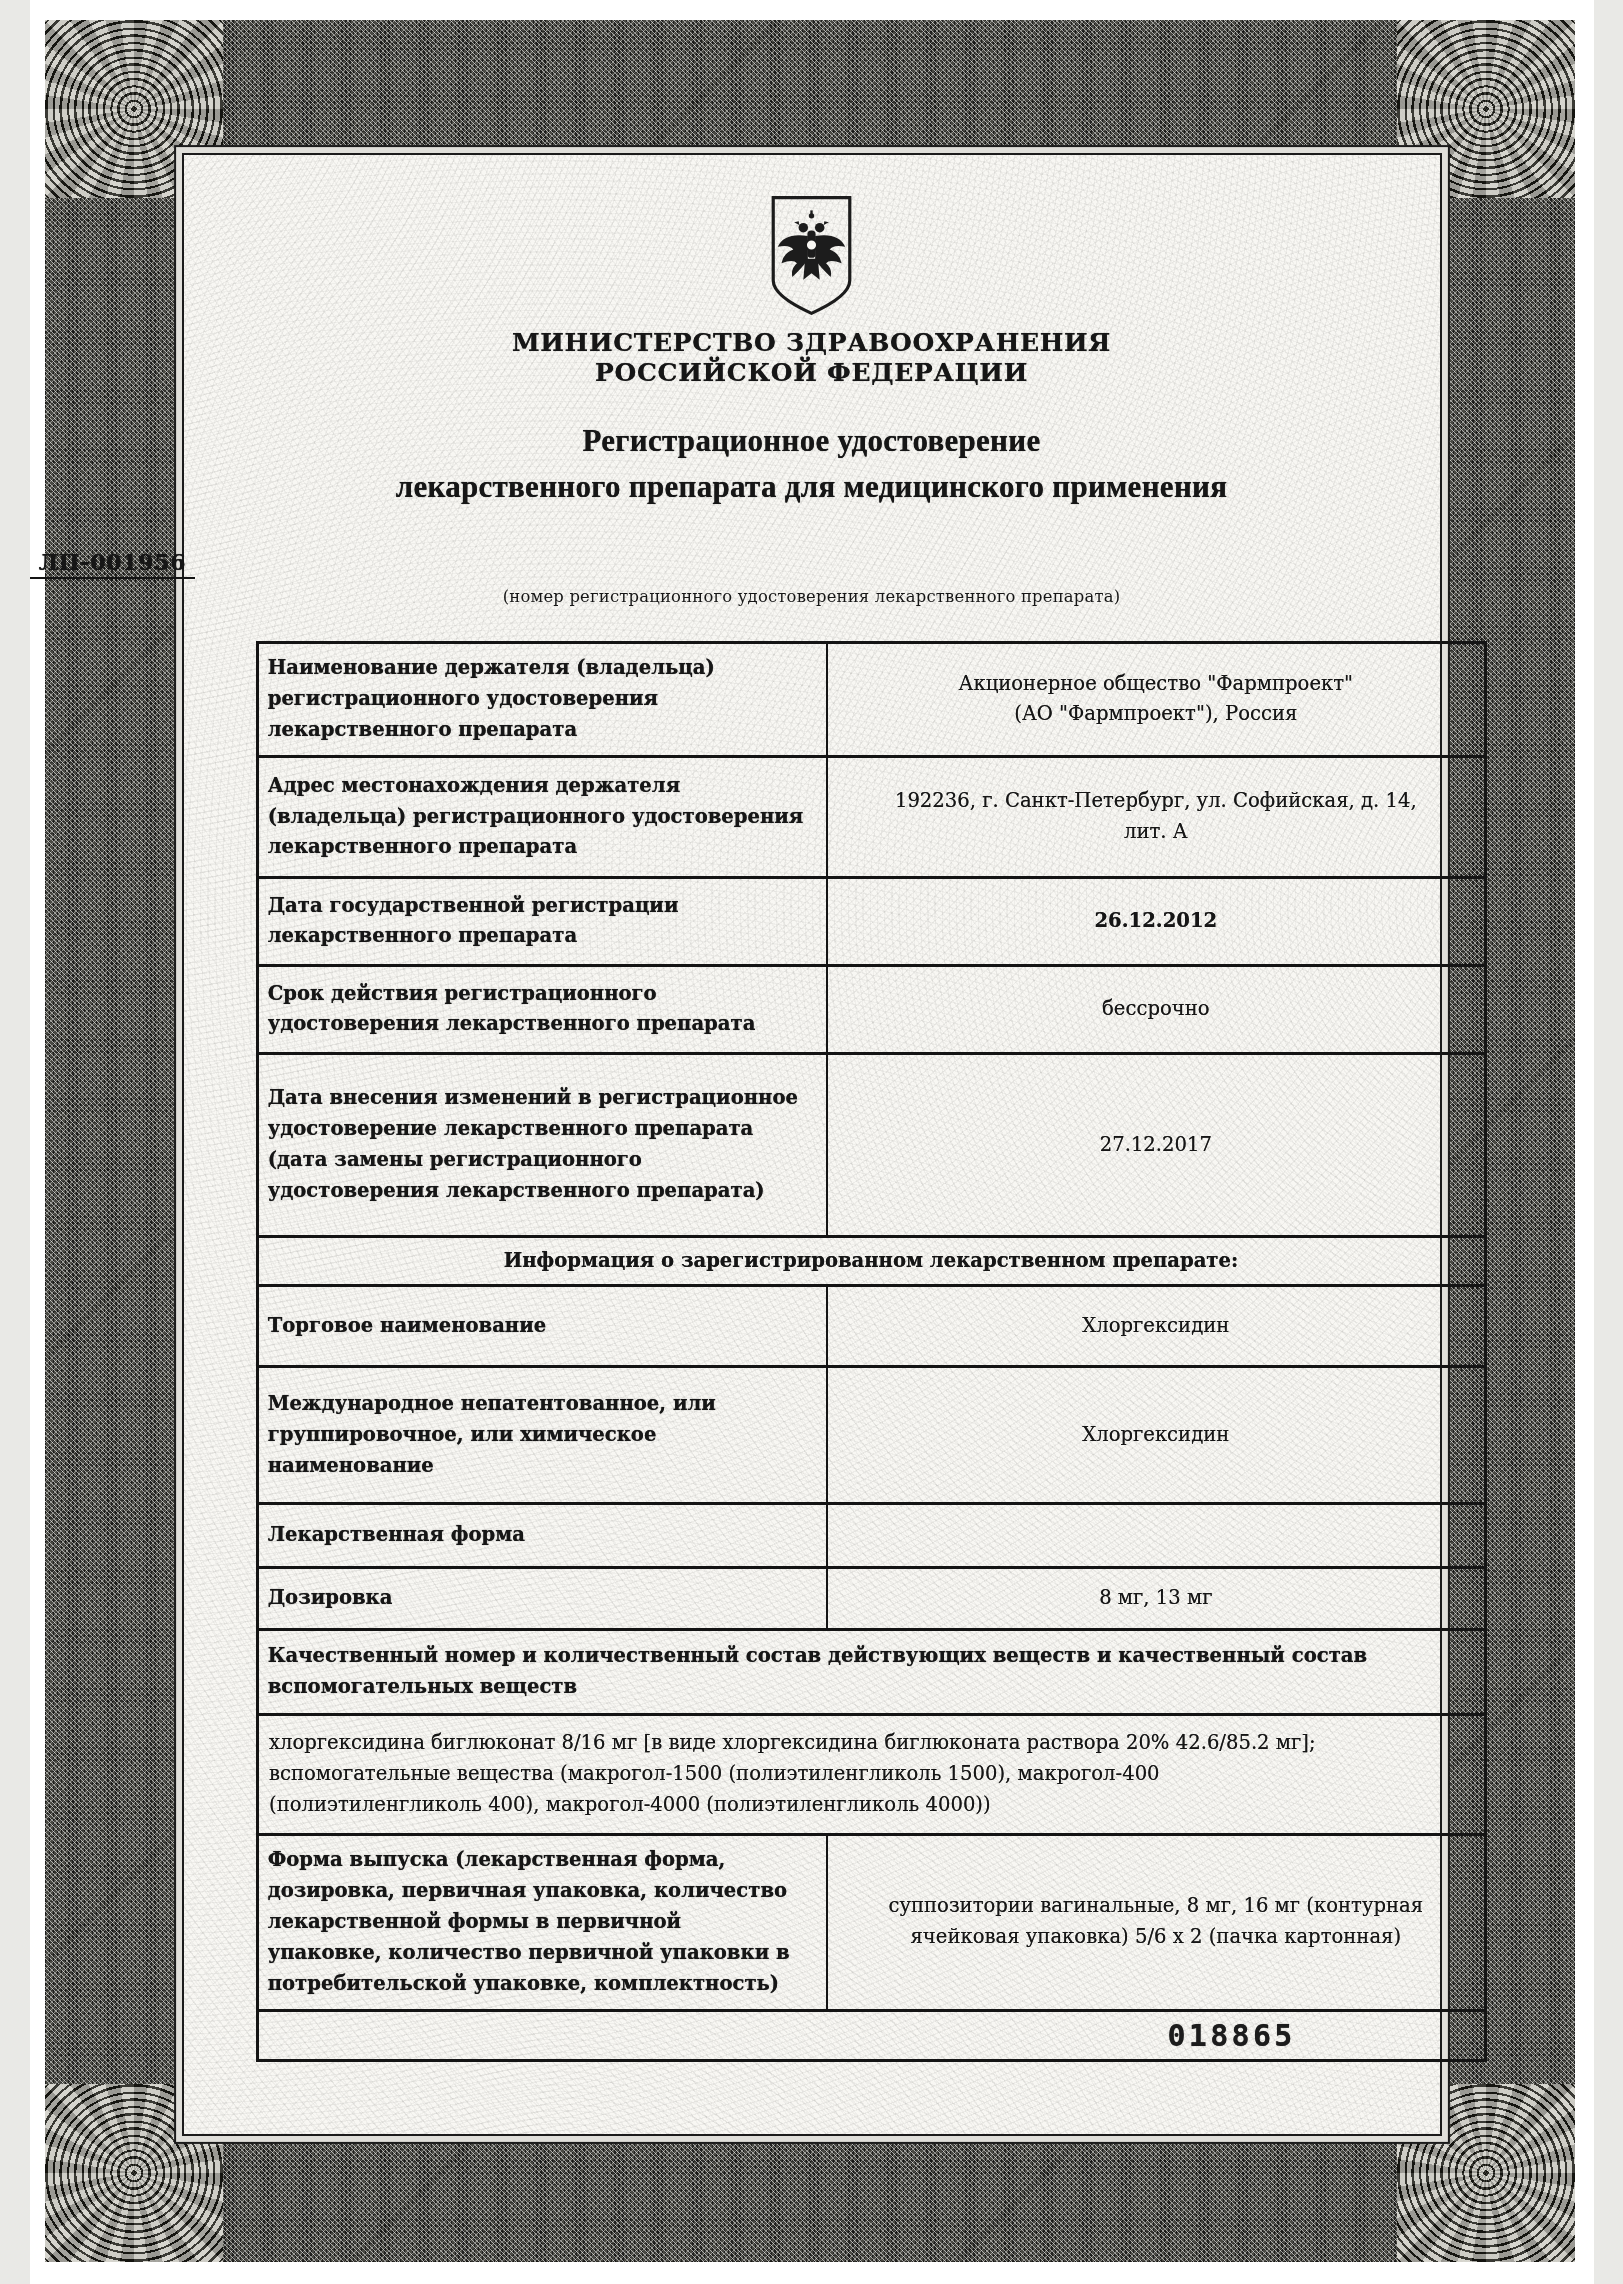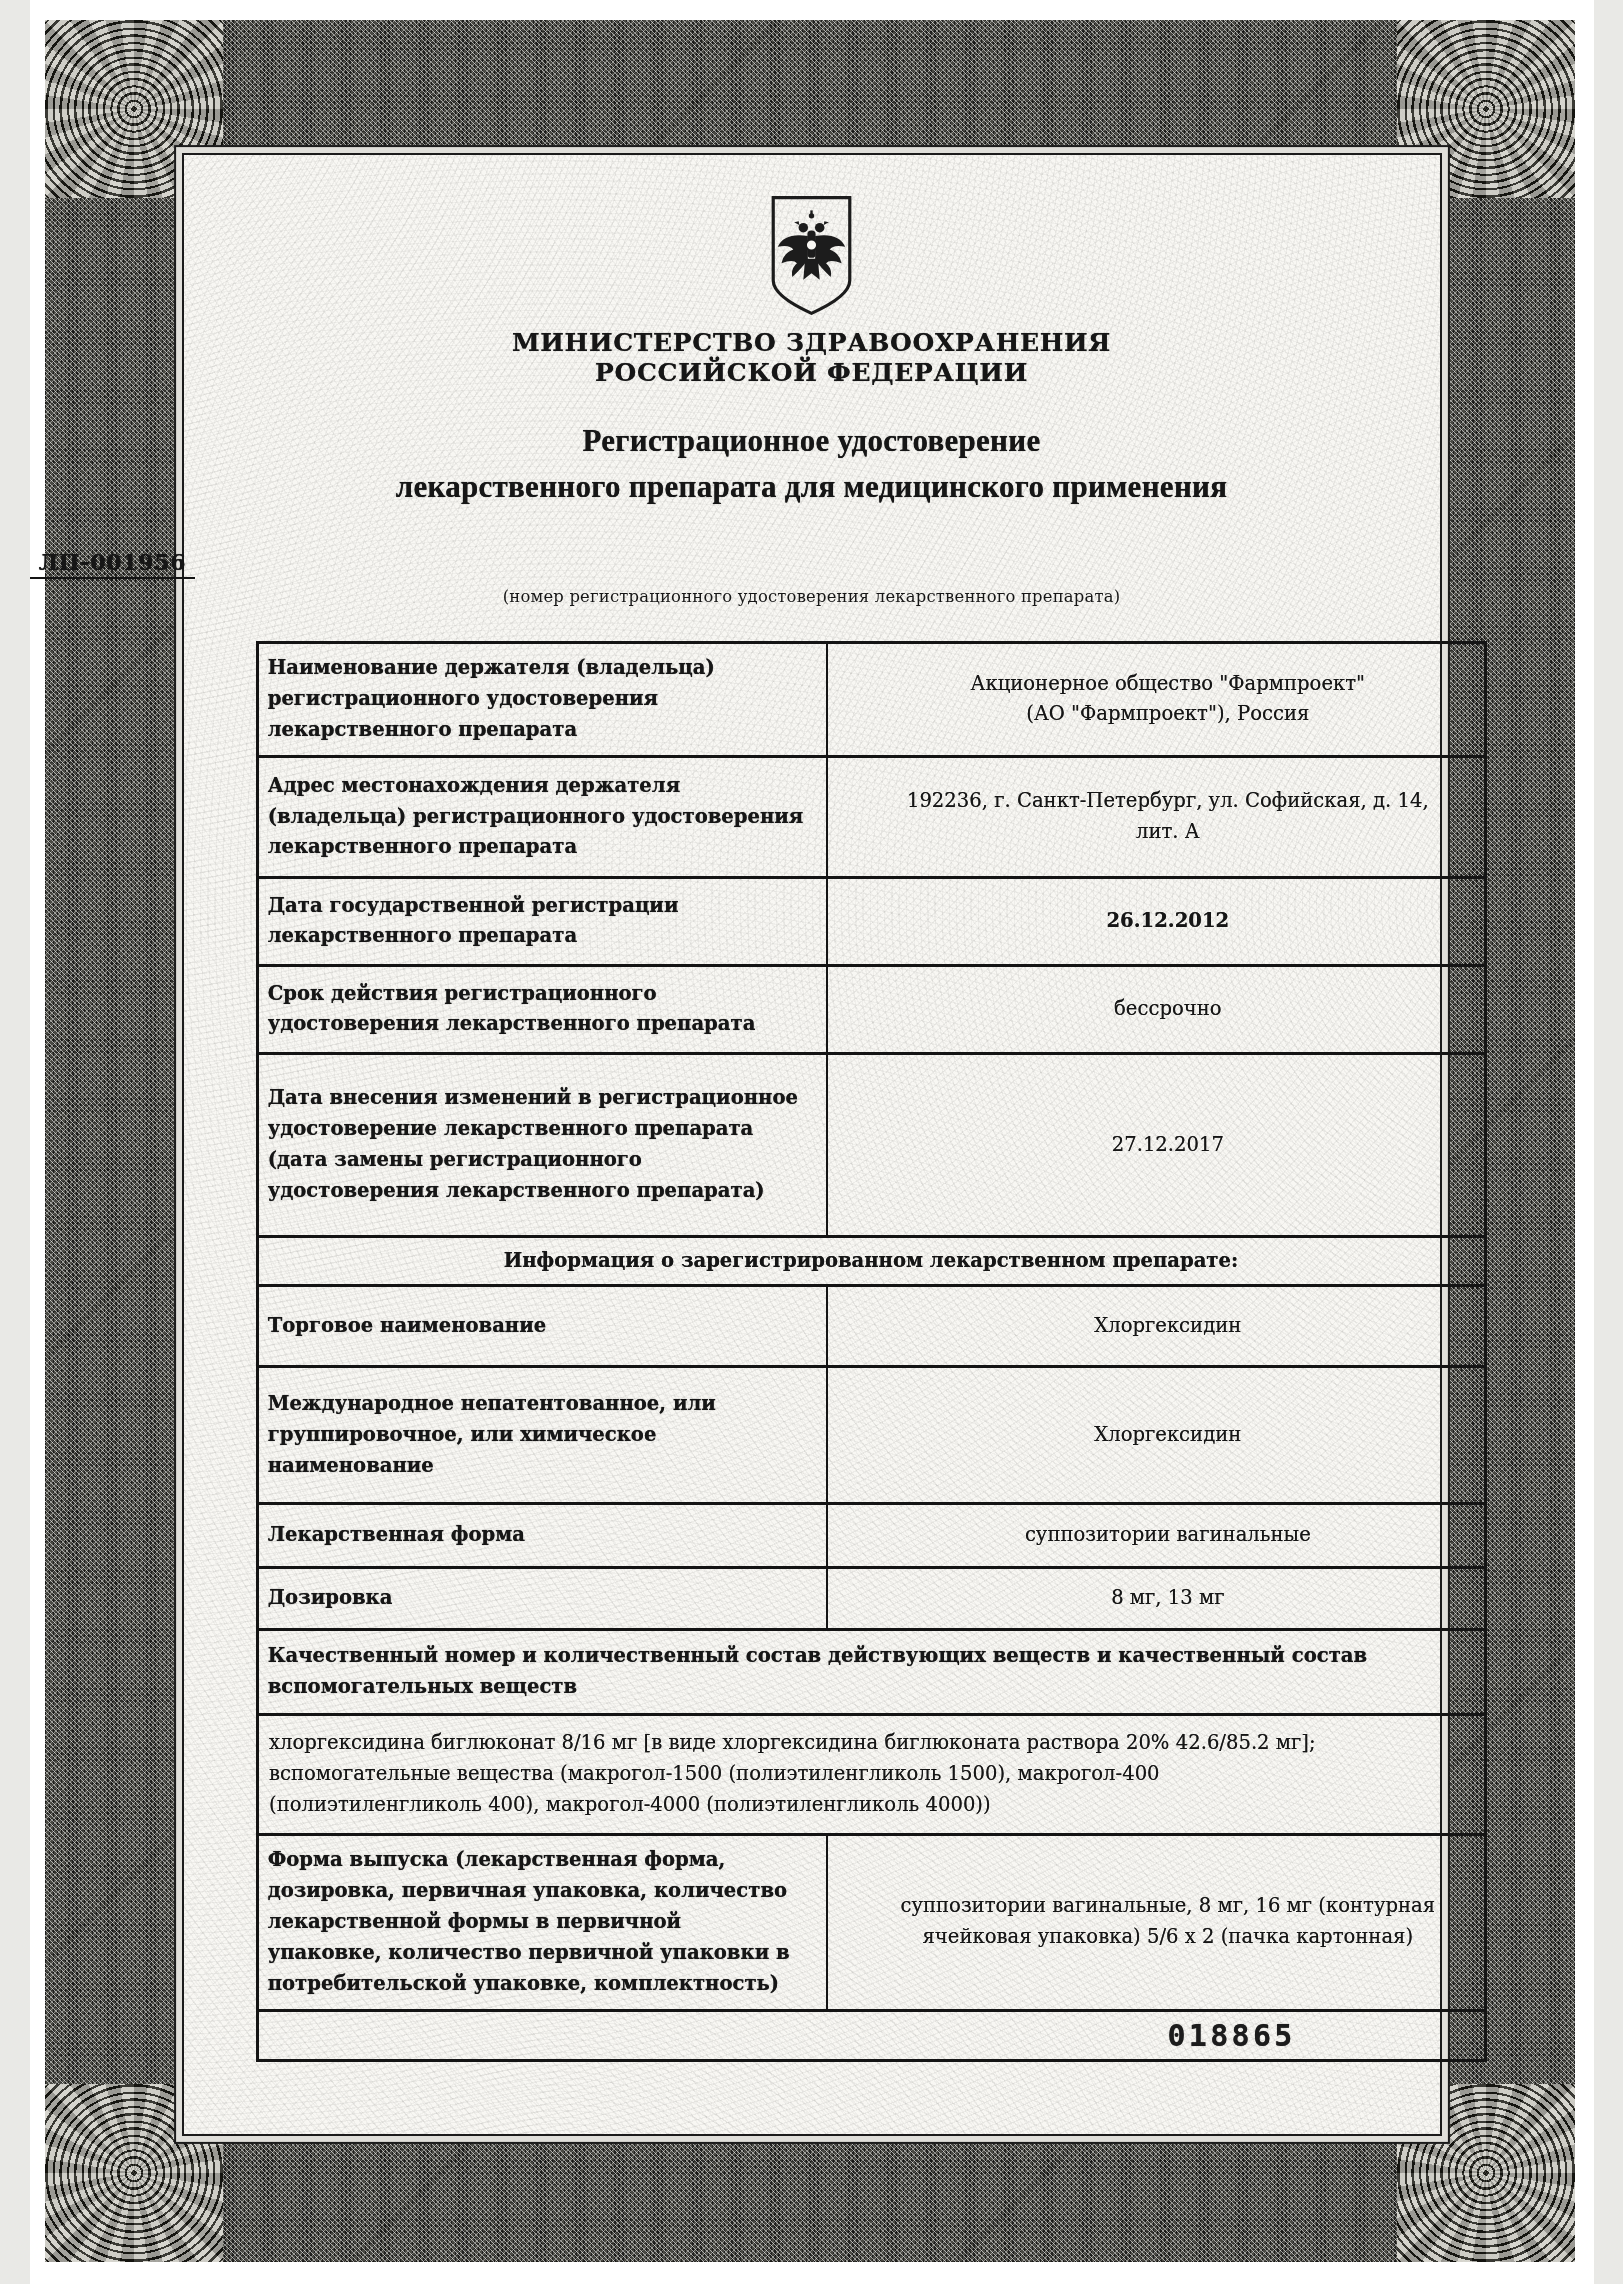--- a/index.html
+++ b/index.html
@@ -64,21 +64,21 @@
     border-bottom:2.6px solid #141414;padding:0 9.2px 2.6px 9.2px;
     text-shadow:0 0 0.7px rgba(10,10,10,.9);
   }
   .reg-caption{margin-top:7.9px;text-align:center;font-size:16.4px;letter-spacing:0.2px;}
   
   .tbl{
     width:1225px;margin:35px 0 0 226px;
     border:3.9px solid #141414;
     font-size:19.6px;line-height:1.58;
   }
-  .trow{display:grid;grid-template-columns:46.5% 53.5%;border-top:3.3px solid #141414;gap:12px;}
+  .trow{display:grid;grid-template-columns:46.5% 53.5%;border-top:3.3px solid #141414;}
   .trow:first-child{border-top:none;}
   .trow.single{grid-template-columns:100%;}
   .cell{display:flex;align-items:center;white-space:pre-line;min-height:inherit;}
   .lbl{
     font-weight:700;padding:6.5px 10.5px 6.5px 9.2px;
     border-right:2px solid #141414;
     text-shadow:0 0 0.7px rgba(10,10,10,.85);
   }
   .trow.single .lbl{border-right:none;}
   .val{justify-content:center;text-align:center;padding:5.2px 11.8px;text-shadow:0 0 0.5px rgba(10,10,10,.7);}
@@ -188,21 +188,20 @@
 
       <div class="trow r-h185">
         <div class="cell lbl">Международное непатентованное, или
 группировочное, или химическое
 наименование</div>
         <div class="cell val">Хлоргексидин</div>
       </div>
 
       <div class="trow r-h73">
         <div class="cell lbl">Лекарственная форма</div>
-        <div class="cell val">суппозитории вагинальные</div>
       </div>
 
       <div class="trow r-h70">
         <div class="cell lbl">Дозировка</div>
         <div class="cell val">8 мг, 13 мг</div>
       </div>
 
       <div class="trow single r-h105">
         <div class="cell lbl">Качественный номер и количественный состав действующих веществ и качественный состав
 вспомогательных веществ</div>

